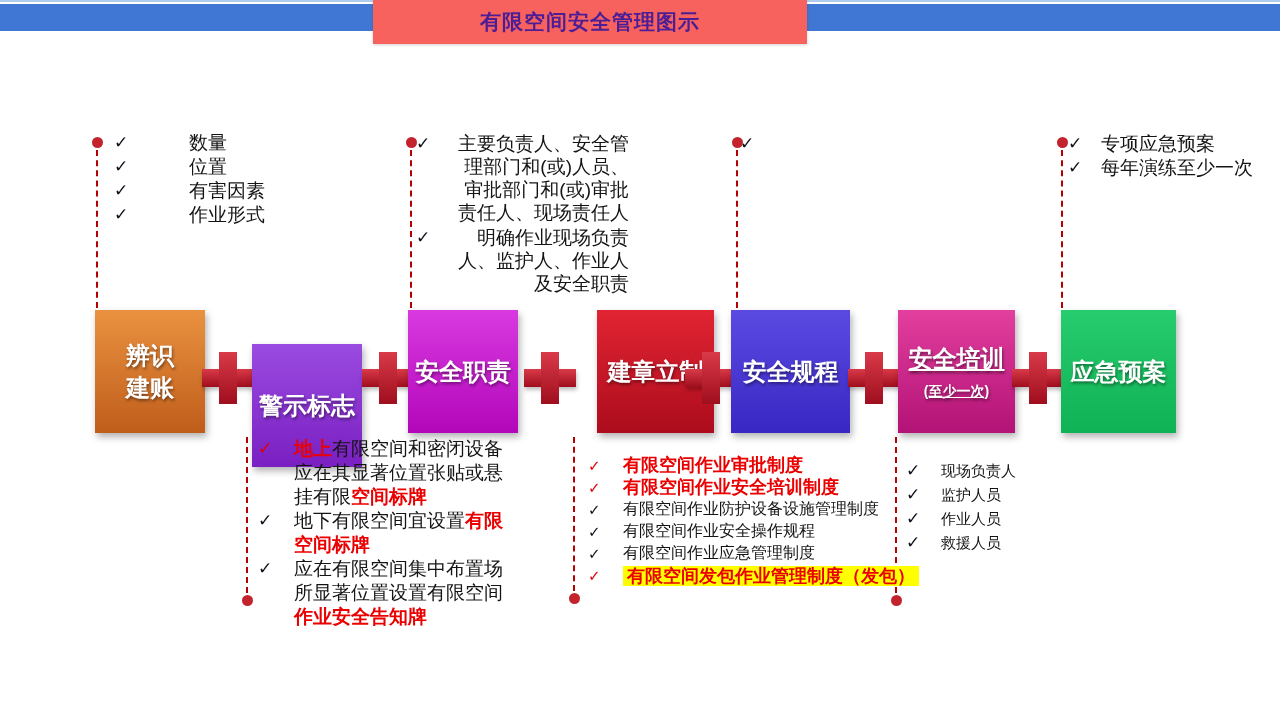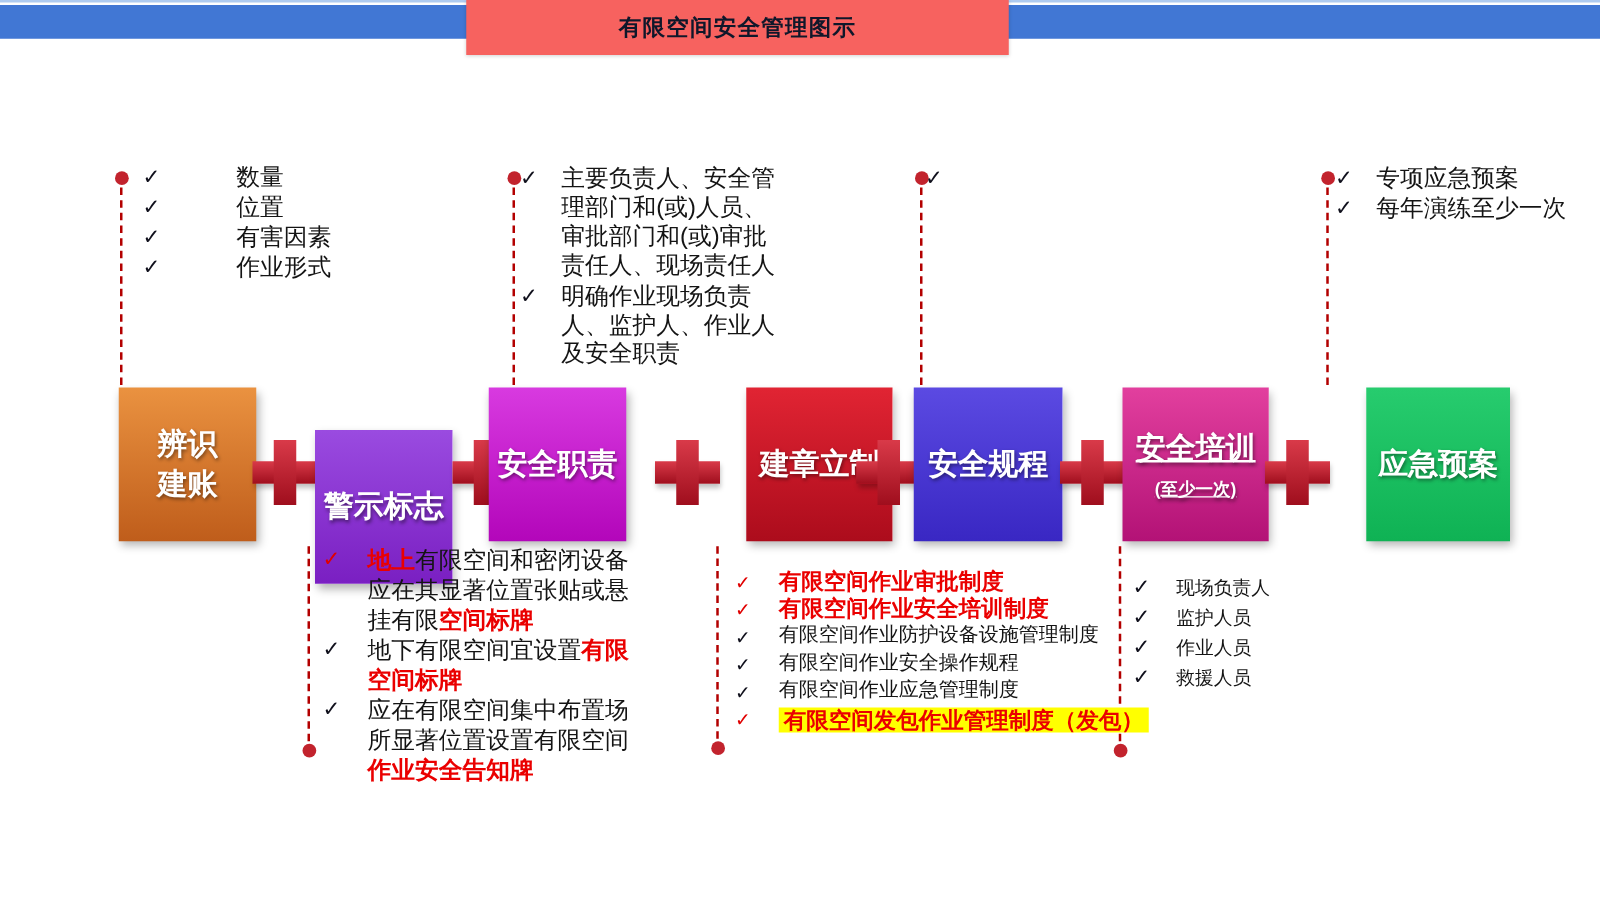--- a/index.html
+++ b/index.html
@@ -3,35 +3,35 @@
 <meta charset="utf-8">
 <style>
   html,body{margin:0;padding:0;}
   .stage{position:relative;width:1280px;height:720px;background:#ffffff;overflow:hidden;
          font-family:"Liberation Sans","DejaVu Sans",sans-serif;}
 
   
   .hairline{position:absolute;left:0;top:0;width:1280px;height:2px;background:#aecbf0;}
   .topbar{position:absolute;left:0;top:4px;width:1280px;height:27px;background:#4177d4;}
   .banner{position:absolute;left:373px;top:0;width:434px;height:44px;background:#f7625f;
-          color:#0f172a;font-weight:bold;font-size:18px;display:flex;align-items:center;
+          color:#4c1d95;font-weight:bold;font-size:21px;display:flex;align-items:center;
           justify-content:center;box-shadow:0 1px 3px rgba(0,0,0,.18);letter-spacing:1px;}
 
   
   .box{position:absolute;top:310px;height:123px;display:flex;flex-direction:column;
        align-items:center;justify-content:center;color:#fff;font-weight:bold;font-size:24px;
        text-align:center;line-height:1.3;white-space:pre-line;
        text-shadow:1px 2px 3px rgba(0,0,0,.45);box-shadow:2px 4px 7px rgba(0,0,0,.3);}
   .b1{left:95px;width:110px;background:linear-gradient(180deg,#ea9240,#bf5d1b);}
   .b2{left:252px;width:110px;background:linear-gradient(180deg,#9a4be0,#7a1fc2);margin-top:34px;}
-  .b3{left:391px;width:110px;background:linear-gradient(180deg,#d83ae0,#b306ba);}
+  .b3{left:408px;width:110px;background:linear-gradient(180deg,#d83ae0,#b306ba);}
   .b4{left:597px;width:117px;background:linear-gradient(180deg,#e12433,#ac0c1c);}
   .b5{left:731px;width:119px;background:linear-gradient(180deg,#5b4ae2,#3927c3);}
   .b6{left:898px;width:117px;background:linear-gradient(180deg,#e23f9e,#b31276);text-decoration:underline;}
-  .b7{left:1093px;width:115px;background:linear-gradient(180deg,#27cc6e,#0fb254);}
+  .b7{left:1061px;width:115px;background:linear-gradient(180deg,#27cc6e,#0fb254);}
   .box .sub{font-size:14px;margin-top:8px;}
 
   
   .plus{position:absolute;top:352px;width:52px;height:52px;}
   .plus::before{content:"";position:absolute;left:0;top:17px;width:52px;height:18px;
                 background:linear-gradient(180deg,#d93a49,#9f0e1d);box-shadow:1px 3px 4px rgba(0,0,0,.25);}
   .plus::after{content:"";position:absolute;left:17px;top:0;width:18px;height:52px;
                background:linear-gradient(180deg,#d93a49,#9f0e1d);}
   .p1{left:202px}.p2{left:362px}.p3{left:524px}.p4{left:685px}.p5{left:848px}.p6{left:1012px}
 
@@ -42,21 +42,21 @@
   
   .note{position:absolute;color:#141414;}
   .row{display:flex;align-items:flex-start;}
   .check{flex:0 0 33px;font-size:17px;color:#10101c;padding-top:1px;}
   .check.red{color:#e00000;}
   .txt{font-size:19px;line-height:24px;}
   .t-red{color:#ea0000;font-weight:bold;}
   .hl{background:#ffff00;padding:1px 4px;}
 
   .note-1{left:114px;top:131px;}  .note-1 .txt{line-height:24px;margin-left:42px;}
-  .note-2{left:416px;top:132px;}  .note-2 .txt{width:180px;line-height:23px;}
+  .note-2{left:416px;top:132px;}  .note-2 .txt{width:180px;line-height:23px;text-align:right;}
   .note-2 .row{margin-bottom:2px;}
   .note-3{left:740px;top:132px;}  .note-3 .txt{width:215px;line-height:23px;}
   .note-4{left:1068px;top:132px;} .note-4 .txt{line-height:24px;}
 
   .note-b1{left:258px;top:437px;} .note-b1 .check{flex:0 0 36px;}
   .note-b1 .txt{width:218px;line-height:24px;}
   .note-b2{left:588px;top:456px;} .note-b2 .check{flex:0 0 35px;font-size:15px;}
   .note-b2 .row{margin-bottom:3px;min-height:18px;}
   .note-b2 .txt{line-height:18px;}
   .note-b2 .inst-red{font-size:18px;}

